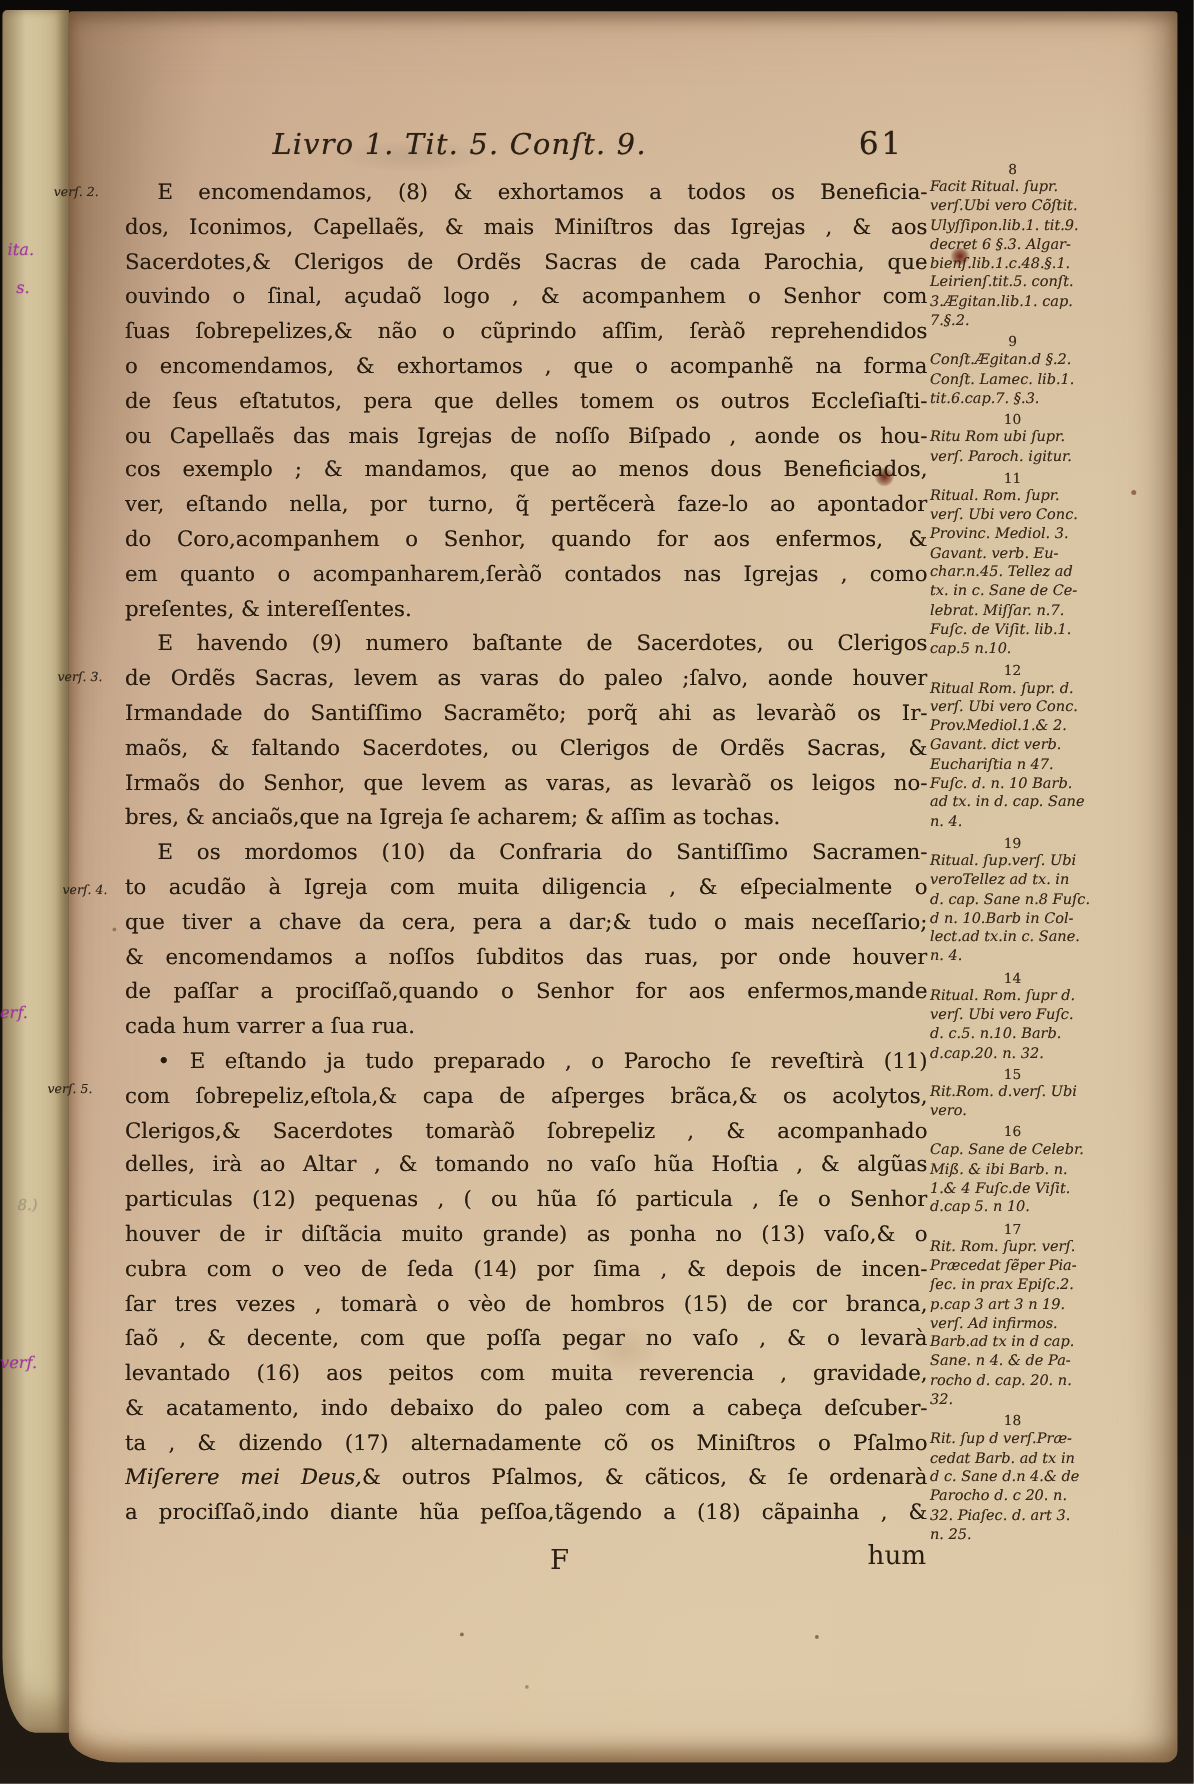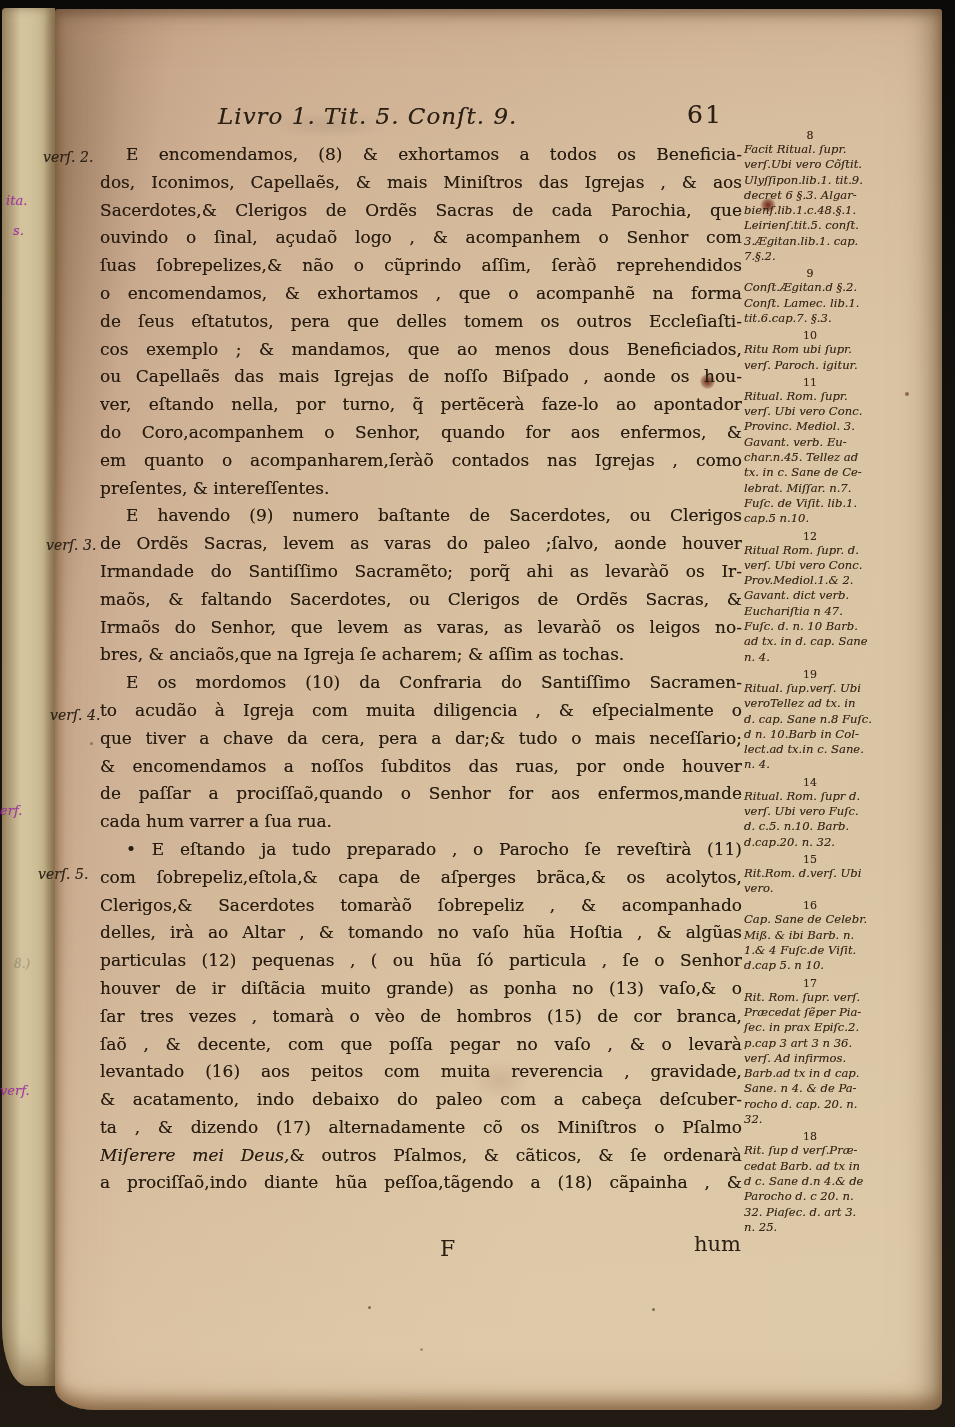--- a/index.html
+++ b/index.html
@@ -54,21 +54,21 @@
   }
   .bl{
     line-height:27.8px;height:27.8px;overflow:hidden;white-space:normal;
     text-align:justify;text-align-last:justify;
   }
   .bl.first{text-indent:26px;}
   .bl.short{text-align-last:left;}
   .em-lead{font-style:italic;}
   
   .verse-marker{
-    position:absolute;font-style:italic;font-size:14px;color:#30251a;
+    position:absolute;font-style:italic;font-size:10px;color:#30251a;
     text-shadow:0 0 .5px rgba(45,30,15,.5);
   }
   .vm-0{left:43px;top:149px}.vm-1{left:46px;top:537px}
   .vm-2{left:50px;top:707px}.vm-3{left:38px;top:866px}
   
   .notes-col{
     position:absolute;left:744px;top:129px;width:172px;
     display:flex;flex-direction:column;gap:3px;
     font-style:italic;font-size:11.6px;color:#362718;
     text-shadow:0 0 .4px rgba(50,35,18,.45);
@@ -119,22 +119,22 @@
 
 <div class="body-block">
     <div>
       <div class="bl first">E encomendamos, (8) &amp; exhortamos a todos os Beneficia-</div>
       <div class="bl">dos, Iconimos, Capellaẽs, &amp; mais Miniſtros das Igrejas , &amp; aos</div>
       <div class="bl">Sacerdotes,&amp; Clerigos de Ordẽs Sacras de cada Parochia, que</div>
       <div class="bl">ouvindo o ſinal, açudaõ logo , &amp; acompanhem o Senhor com</div>
       <div class="bl">ſuas ſobrepelizes,&amp; não o cũprindo aſſim, ſeràõ reprehendidos</div>
       <div class="bl">o encomendamos, &amp; exhortamos , que o acompanhẽ na forma</div>
       <div class="bl">de ſeus eſtatutos, pera que delles tomem os outros Eccleſiaſti-</div>
+      <div class="bl">ou Capellaẽs das mais Igrejas de noſſo Biſpado , aonde os hou-</div>
       <div class="bl">cos exemplo ; &amp; mandamos, que ao menos dous Beneficiados,</div>
-      <div class="bl">ou Capellaẽs das mais Igrejas de noſſo Biſpado , aonde os hou-</div>
       <div class="bl">ver, eſtando nella, por turno, q̃ pertẽcerà faze-lo ao apontador</div>
       <div class="bl">do Coro,acompanhem o Senhor, quando for aos enfermos, &amp;</div>
       <div class="bl">em quanto o acompanharem,ſeràõ contados nas Igrejas , como</div>
       <div class="bl short">preſentes, &amp; intereſſentes.</div>
     </div>
     <div>
       <div class="bl first">E havendo (9) numero baſtante de Sacerdotes, ou Clerigos</div>
       <div class="bl">de Ordẽs Sacras, levem as varas do paleo ;ſalvo, aonde houver</div>
       <div class="bl">Irmandade do Santiſſimo Sacramẽto; porq̃ ahi as levaràõ os Ir-</div>
       <div class="bl">maõs, &amp; faltando Sacerdotes, ou Clerigos de Ordẽs Sacras, &amp;</div>
@@ -149,20 +149,21 @@
       <div class="bl">de paſſar a prociſſaõ,quando o Senhor for aos enfermos,mande</div>
       <div class="bl short">cada hum varrer a ſua rua.</div>
     </div>
     <div>
       <div class="bl first">• E eſtando ja tudo preparado , o Parocho ſe reveſtirà (11)</div>
       <div class="bl">com ſobrepeliz,eſtola,&amp; capa de aſperges brãca,&amp; os acolytos,</div>
       <div class="bl">Clerigos,&amp; Sacerdotes tomaràõ ſobrepeliz , &amp; acompanhado</div>
       <div class="bl">delles, irà ao Altar , &amp; tomando no vaſo hũa Hoſtia , &amp; algũas</div>
       <div class="bl">particulas (12) pequenas , ( ou hũa ſó particula , ſe o Senhor</div>
       <div class="bl">houver de ir diſtãcia muito grande) as ponha no (13) vaſo,&amp; o</div>
+      <div class="bl">cubra com o veo de ſeda (14) por ſima , &amp; depois de incen-</div>
       <div class="bl">ſar tres vezes , tomarà o vèo de hombros (15) de cor branca,</div>
       <div class="bl">ſaõ , &amp; decente, com que poſſa pegar no vaſo , &amp; o levarà</div>
       <div class="bl">levantado (16) aos peitos com muita reverencia , gravidade,</div>
       <div class="bl">&amp; acatamento, indo debaixo do paleo com a cabeça deſcuber-</div>
       <div class="bl">ta , &amp; dizendo (17) alternadamente cõ os Miniſtros o Pſalmo</div>
       <div class="bl"><span class="em-lead">Miſerere mei Deus,</span>&amp; outros Pſalmos, &amp; cãticos, &amp; ſe ordenarà</div>
       <div class="bl">a prociſſaõ,indo diante hũa peſſoa,tãgendo a (18) cãpainha , &amp;</div>
     </div>
   </div>
 
@@ -238,21 +239,21 @@
       <div class="mn-line">Cap. Sane de Celebr.</div>
       <div class="mn-line">Miß. &amp; ibi Barb. n.</div>
       <div class="mn-line">1.&amp; 4 Fuſc.de Viſit.</div>
       <div class="mn-line">d.cap 5. n 10.</div>
     </div>
     <div>
       <div class="mn-num">17</div>
       <div class="mn-line">Rit. Rom. ſupr. verſ.</div>
       <div class="mn-line">Præcedat ſẽper Pia-</div>
       <div class="mn-line">ſec. in prax Epiſc.2.</div>
-      <div class="mn-line">p.cap 3 art 3 n 36.</div>
+      <div class="mn-line">p.cap 3 art 3 n 19.</div>
       <div class="mn-line">verſ. Ad infirmos.</div>
       <div class="mn-line">Barb.ad tx in d cap.</div>
       <div class="mn-line">Sane. n 4. &amp; de Pa-</div>
       <div class="mn-line">rocho d. cap. 20. n.</div>
       <div class="mn-line">32.</div>
     </div>
     <div>
       <div class="mn-num">18</div>
       <div class="mn-line">Rit. ſup d verſ.Præ-</div>
       <div class="mn-line">cedat Barb. ad tx in</div>

